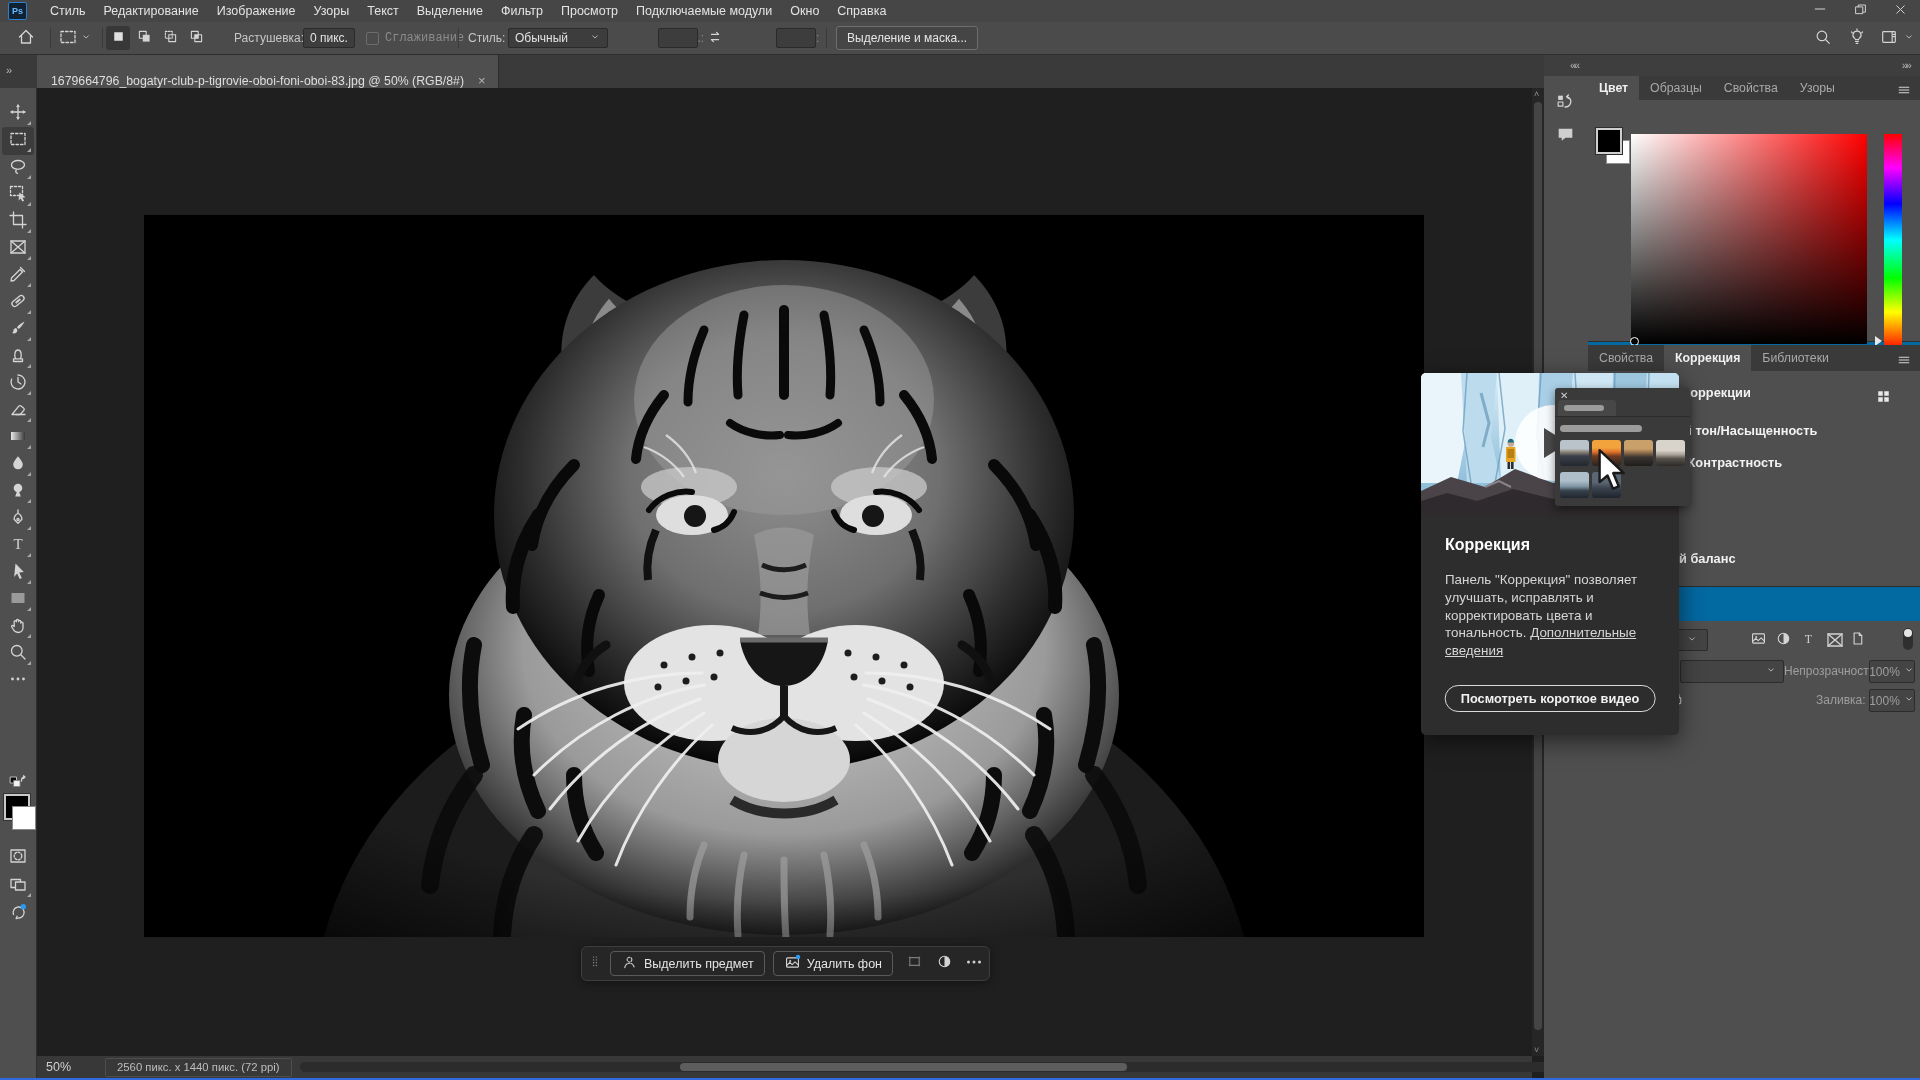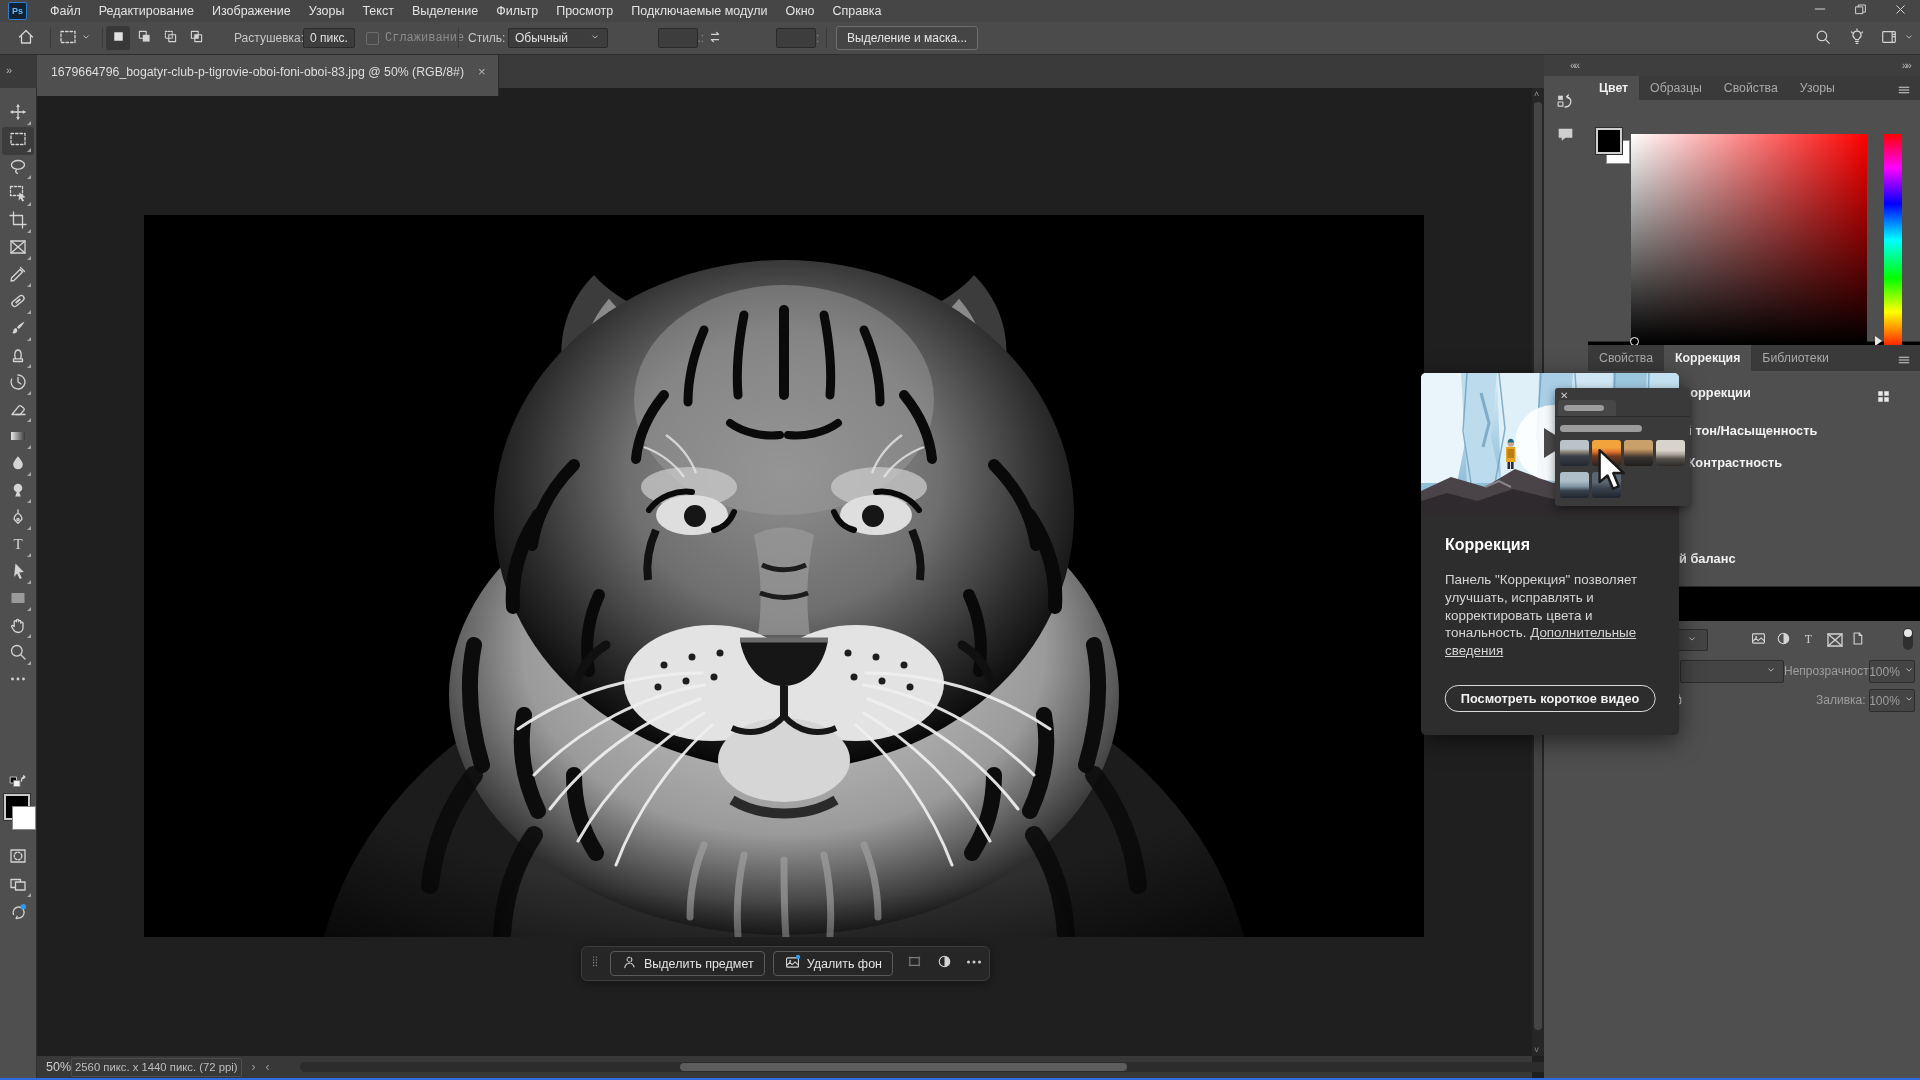--- a/index.html
+++ b/index.html
@@ -23,54 +23,54 @@
   .opt-input{background:#3d3d3d;border:1px solid #2a2a2a;border-radius:2px;color:#e2e2e2;
     font-size:12px;height:20px;display:flex;align-items:center;padding:0 6px;box-sizing:border-box;}
   .opt-sep{position:absolute;top:6px;width:1px;height:20px;background:#3a3a3a;}
   .tool-mode{width:24px;height:24px;display:flex;align-items:center;justify-content:center;border-radius:3px;}
   .tool-mode.pressed{background:#383838;}
   .sm-btn{border:1px solid #6e6e6e;border-radius:3px;background:#454545;color:#e6e6e6;
     font-size:12px;height:22px;display:flex;align-items:center;padding:0 10px;}
   
   .tabstrip{left:0;top:55px;width:1544px;height:33px;background:#3a3a3a;z-index:4;}
   .toolbar-collapse{position:absolute;left:6px;top:9px;color:#b9b9b9;font-size:11px;letter-spacing:-2px;}
-  .doctab{position:absolute;left:37px;top:0;height:33px;background:#4f4f4f;display:flex;align-items:center;
-    padding:0 12px 8px 14px;border-right:1px solid #2c2c2c;}
+  .doctab{position:absolute;left:37px;top:0;height:33px;background:#4f4f4f;display:flex;align-items:flex-end;
+    padding:0 12px 0 14px;border-right:1px solid #2c2c2c;}
   .doctab-title{color:#dedede;font-size:12.3px;white-space:nowrap;}
   .tabclose{color:#b3b3b3;font-size:13px;margin-left:14px;}
   
   .toolbar{left:0;top:88px;width:36px;height:992px;background:#4f4f4f;border-right:1px solid #2e2e2e;z-index:4;}
   .tool{position:absolute;left:2px;width:32px;height:28px;display:flex;align-items:center;justify-content:center;border-radius:3px;}
   .tool.active{background:#3c3c3c;}
   .tool::after{content:"";position:absolute;right:3px;bottom:3px;border-style:solid;
     border-width:0 0 4px 4px;border-color:transparent transparent #a8a8a8 transparent;}
   .tool.noflyout::after{display:none;}
   .fg-swatch{position:absolute;left:4px;width:22px;height:22px;background:#000;border:2px solid #c9c9c9;box-shadow:0 0 0 1px #333;}
   .bg-swatch{position:absolute;left:12px;width:22px;height:22px;background:#fff;border:1px solid #888;}
   
   .canvas{left:37px;top:88px;width:1495px;height:968px;background:#1f1f1f;overflow:hidden;z-index:1;}
   .image-frame{position:absolute;left:107px;top:127px;width:1280px;height:722px;}
   .vscroll{left:1532px;top:88px;width:12px;height:968px;background:#262626;z-index:3;}
   .vscroll .thumb{position:absolute;left:2px;top:14px;width:8px;height:928px;background:#454545;border-radius:4px;}
   .scroll-arrow{color:#8f8f8f;font-size:9px;position:absolute;left:2px;}
   
   .statusbar{left:36px;top:1056px;width:1496px;height:22px;background:#383838;z-index:4;display:flex;align-items:center;}
   .zoom-text{color:#cfcfcf;font-size:12.5px;margin-left:10px;}
-  .docsize{margin-left:0;border:1px solid #4e4e4e;border-radius:2px;height:17px;display:flex;align-items:center;
-    padding:0 3px;color:#bdbdbd;font-size:11.3px;}
+  .docsize{margin-left:34px;border:1px solid #4e4e4e;border-radius:2px;height:17px;display:flex;align-items:center;
+    padding:0 11px;color:#bdbdbd;font-size:11.3px;}
   .status-chev{color:#9a9a9a;font-size:12px;margin-left:10px;}
   .hscroll{position:absolute;left:264px;top:6px;width:1258px;height:10px;background:#2c2c2c;border-radius:5px;}
   .hscroll .thumb{position:absolute;left:380px;top:1px;width:447px;height:8px;background:#5d5d5d;border-radius:4px;}
   .bottom-blue{left:0;top:1078px;width:1920px;height:2px;background:#2f6bdf;z-index:60;}
   
   .dock-topbar{left:1544px;top:55px;width:376px;height:21px;background:#3e3e3e;z-index:4;color:#b5b5b5;}
   .collapse-glyph{font-size:11px;letter-spacing:-2px;position:absolute;top:4px;}
   .iconstrip{left:1544px;top:76px;width:44px;height:1004px;background:#4f4f4f;border-right:1px solid #2e2e2e;z-index:4;}
   .strip-icon{position:absolute;left:11px;}
-  .dockpanel{left:1588px;top:76px;width:332px;height:1004px;background:#000000;z-index:4;}
+  .dockpanel{left:1588px;top:76px;width:332px;height:1004px;background:#0369a1;z-index:4;}
   .ptabs{position:absolute;left:0;width:332px;background:#3a3a3a;display:flex;border-bottom:1px solid #2c2c2c;}
   .ptab{color:#a9a9a9;font-size:12.3px;padding:0 11px;display:flex;align-items:center;height:100%;}
   .ptab.active{background:#4f4f4f;color:#f0f0f0;font-weight:bold;}
   .hamburger{position:absolute;right:8px;}
   
   .sat-square{position:absolute;left:43px;top:34px;width:236px;height:210px;
     background:linear-gradient(to bottom,rgba(0,0,0,0),#000),linear-gradient(to right,#fff,#ff0000);}
   .sat-marker{position:absolute;left:-1px;bottom:-2px;width:7px;height:7px;border:1.4px solid #fff;border-radius:50%;}
   .hue-bar{position:absolute;left:296px;top:34px;width:18px;height:212px;
     background:linear-gradient(to bottom,#ff0000,#ff00ff 16%,#0000ff 33%,#00ffff 50%,#00ff00 68%,#ffff00 84%,#ff2000 100%);}
@@ -275,21 +275,21 @@
     <span class="status-chev">‹</span>
     <div class="hscroll">
       <div class="thumb"></div>
     </div>
   </div>
   <div class="abs bottom-blue"></div>
 
   <div class="abs menubar">
     <div class="ps-badge">Ps</div>
     <nav class="menus">
-        <div class="menu-item">Файл</div>
+        <div class="menu-item">Стиль</div>
         <div class="menu-item">Редактирование</div>
         <div class="menu-item">Изображение</div>
         <div class="menu-item">Узоры</div>
         <div class="menu-item">Текст</div>
         <div class="menu-item">Выделение</div>
         <div class="menu-item">Фильтр</div>
         <div class="menu-item">Просмотр</div>
         <div class="menu-item">Подключаемые модули</div>
         <div class="menu-item">Окно</div>
         <div class="menu-item">Справка</div>

